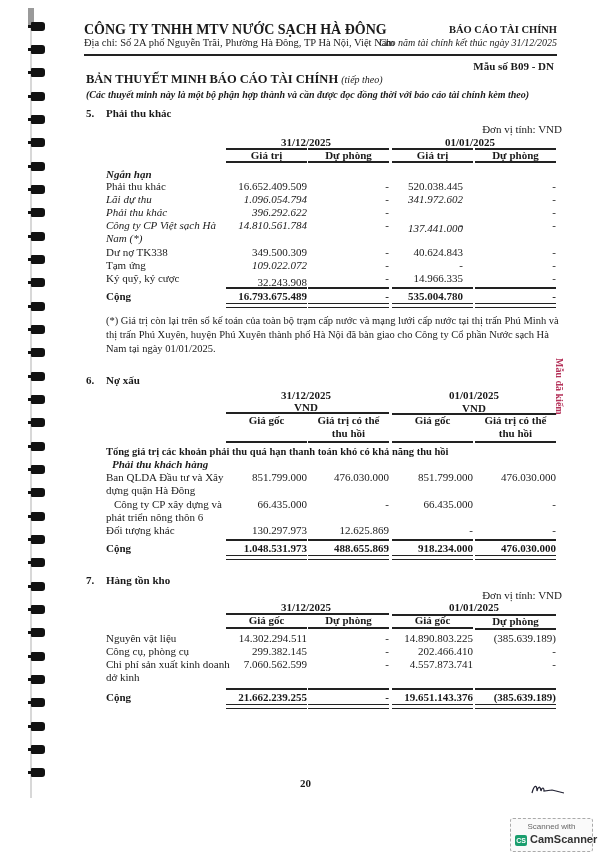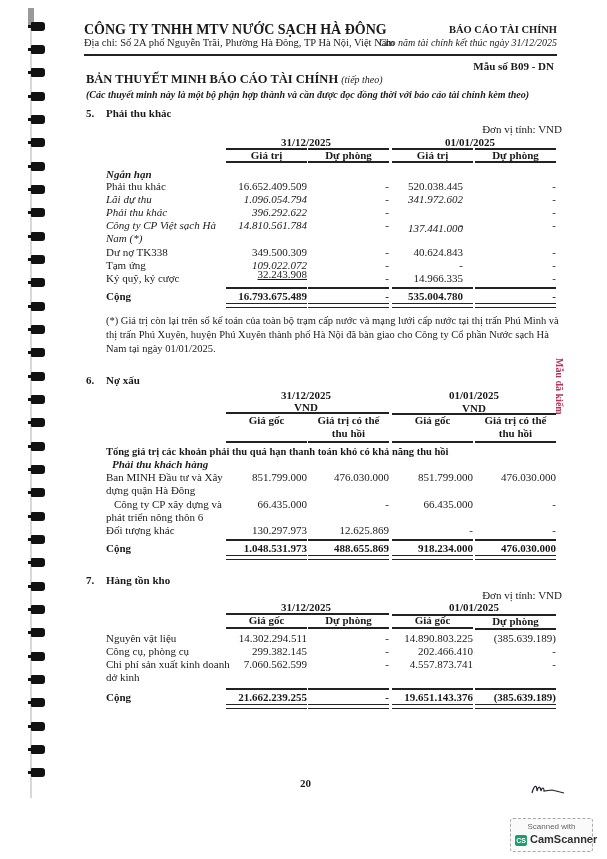--- a/index.html
+++ b/index.html
@@ -151,21 +151,21 @@
 </div>
 <div>
   <div class="abs t" style="left:106px;top:259px;">Tạm ứng</div>
   <div class="abs t r" style="left:226px;top:259px;width:81px;font-style:italic;">109.022.072</div>
   <div class="abs t r" style="left:308px;top:259px;width:81px;">-</div>
   <div class="abs t r" style="left:392px;top:259px;width:71px;">-</div>
   <div class="abs t r" style="left:475px;top:259px;width:81px;">-</div>
 </div>
 <div>
   <div class="abs t" style="left:106px;top:272px;">Ký quỹ, ký cược</div>
-  <div class="abs t r" style="left:226px;top:268px;width:81px;text-decoration:underline;">32.243.908</div>
+  <div class="abs t r" style="left:226px;top:276px;width:81px;">32.243.908</div>
   <div class="abs t r" style="left:308px;top:272px;width:81px;">-</div>
   <div class="abs t r" style="left:392px;top:272px;width:71px;">14.966.335</div>
   <div class="abs t r" style="left:475px;top:272px;width:81px;">-</div>
 </div>
 <div class="uline" style="left:226px;top:287px;width:81px;"></div>
 <div class="uline" style="left:308px;top:287px;width:81px;"></div>
 <div class="uline" style="left:392px;top:287px;width:81px;"></div>
 <div class="uline" style="left:475px;top:287px;width:81px;"></div>
 <div>
   <div class="abs t bold" style="left:106px;top:290px;">Cộng</div>
@@ -201,21 +201,21 @@
 <div class="abs t bold c" style="left:475px;top:427px;width:81px;">thu hồi</div>
 <div class="uline" style="left:226px;top:441px;width:81px;"></div>
 <div class="uline" style="left:308px;top:441px;width:81px;"></div>
 <div class="uline" style="left:392px;top:441px;width:81px;"></div>
 <div class="uline" style="left:475px;top:441px;width:81px;"></div>
 
 <div class="abs t bold" style="left:106px;top:445px;font-size:10.5px;">Tổng giá trị các khoản phải thu quá hạn thanh toán khó có khả năng thu hồi</div>
 <div class="abs t bold ital" style="left:112px;top:458px;">Phải thu khách hàng</div>
 
 <div>
-  <div class="abs t" style="left:106px;top:471px;">Ban MINH Đầu tư và Xây</div>
+  <div class="abs t" style="left:106px;top:471px;">Ban QLDA Đầu tư và Xây</div>
   <div class="abs t" style="left:106px;top:484px;">dựng quận Hà Đông</div>
   <div class="abs t r" style="left:226px;top:471px;width:81px;">851.799.000</div>
   <div class="abs t r" style="left:308px;top:471px;width:81px;">476.030.000</div>
   <div class="abs t r" style="left:392px;top:471px;width:81px;">851.799.000</div>
   <div class="abs t r" style="left:475px;top:471px;width:81px;">476.030.000</div>
 </div>
 <div>
   <div class="abs t" style="left:114px;top:498px;">Công ty CP xây dựng và</div>
   <div class="abs t" style="left:106px;top:511px;">phát triển nông thôn 6</div>
   <div class="abs t r" style="left:226px;top:498px;width:81px;">66.435.000</div>

